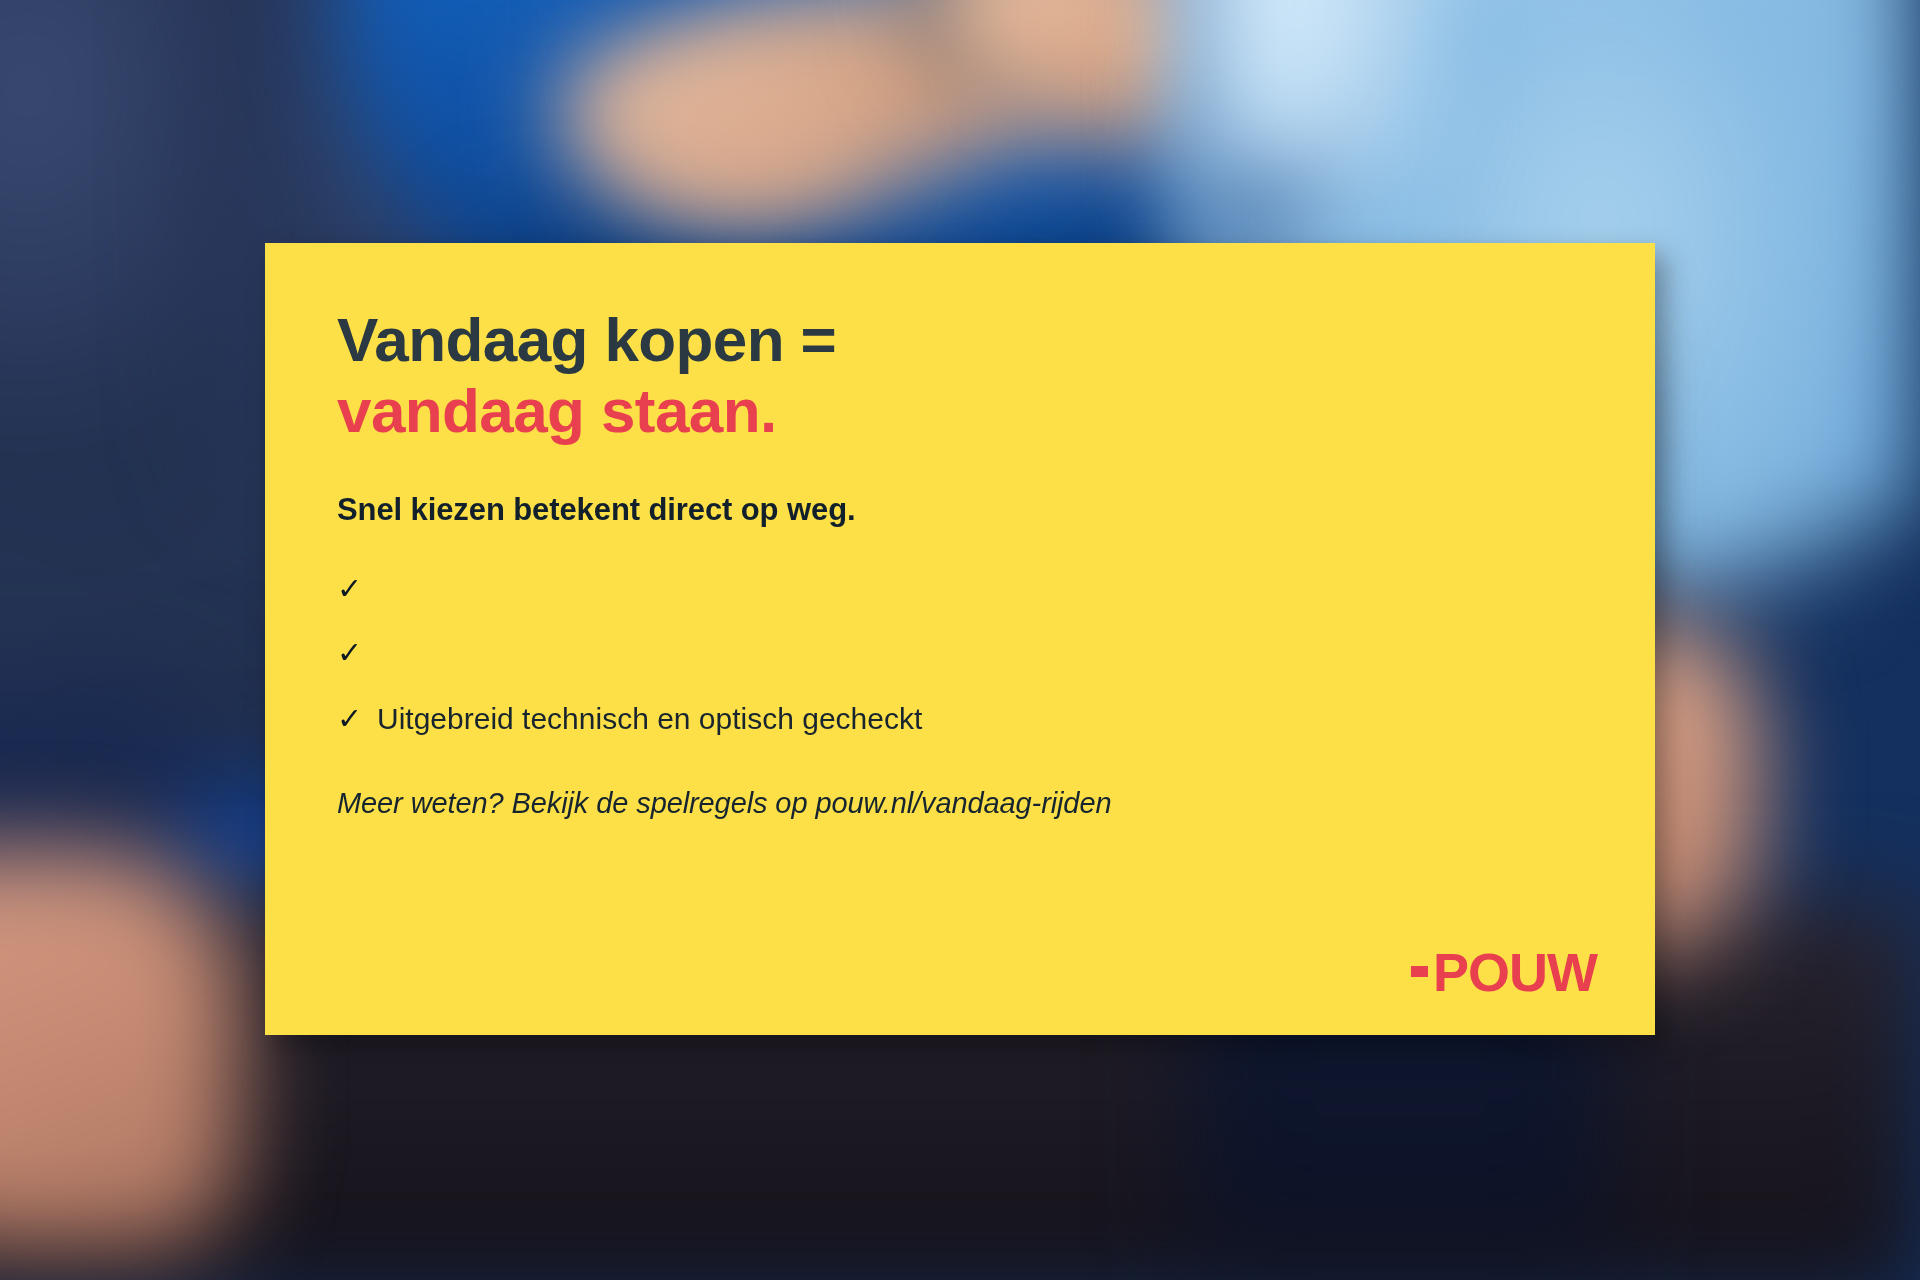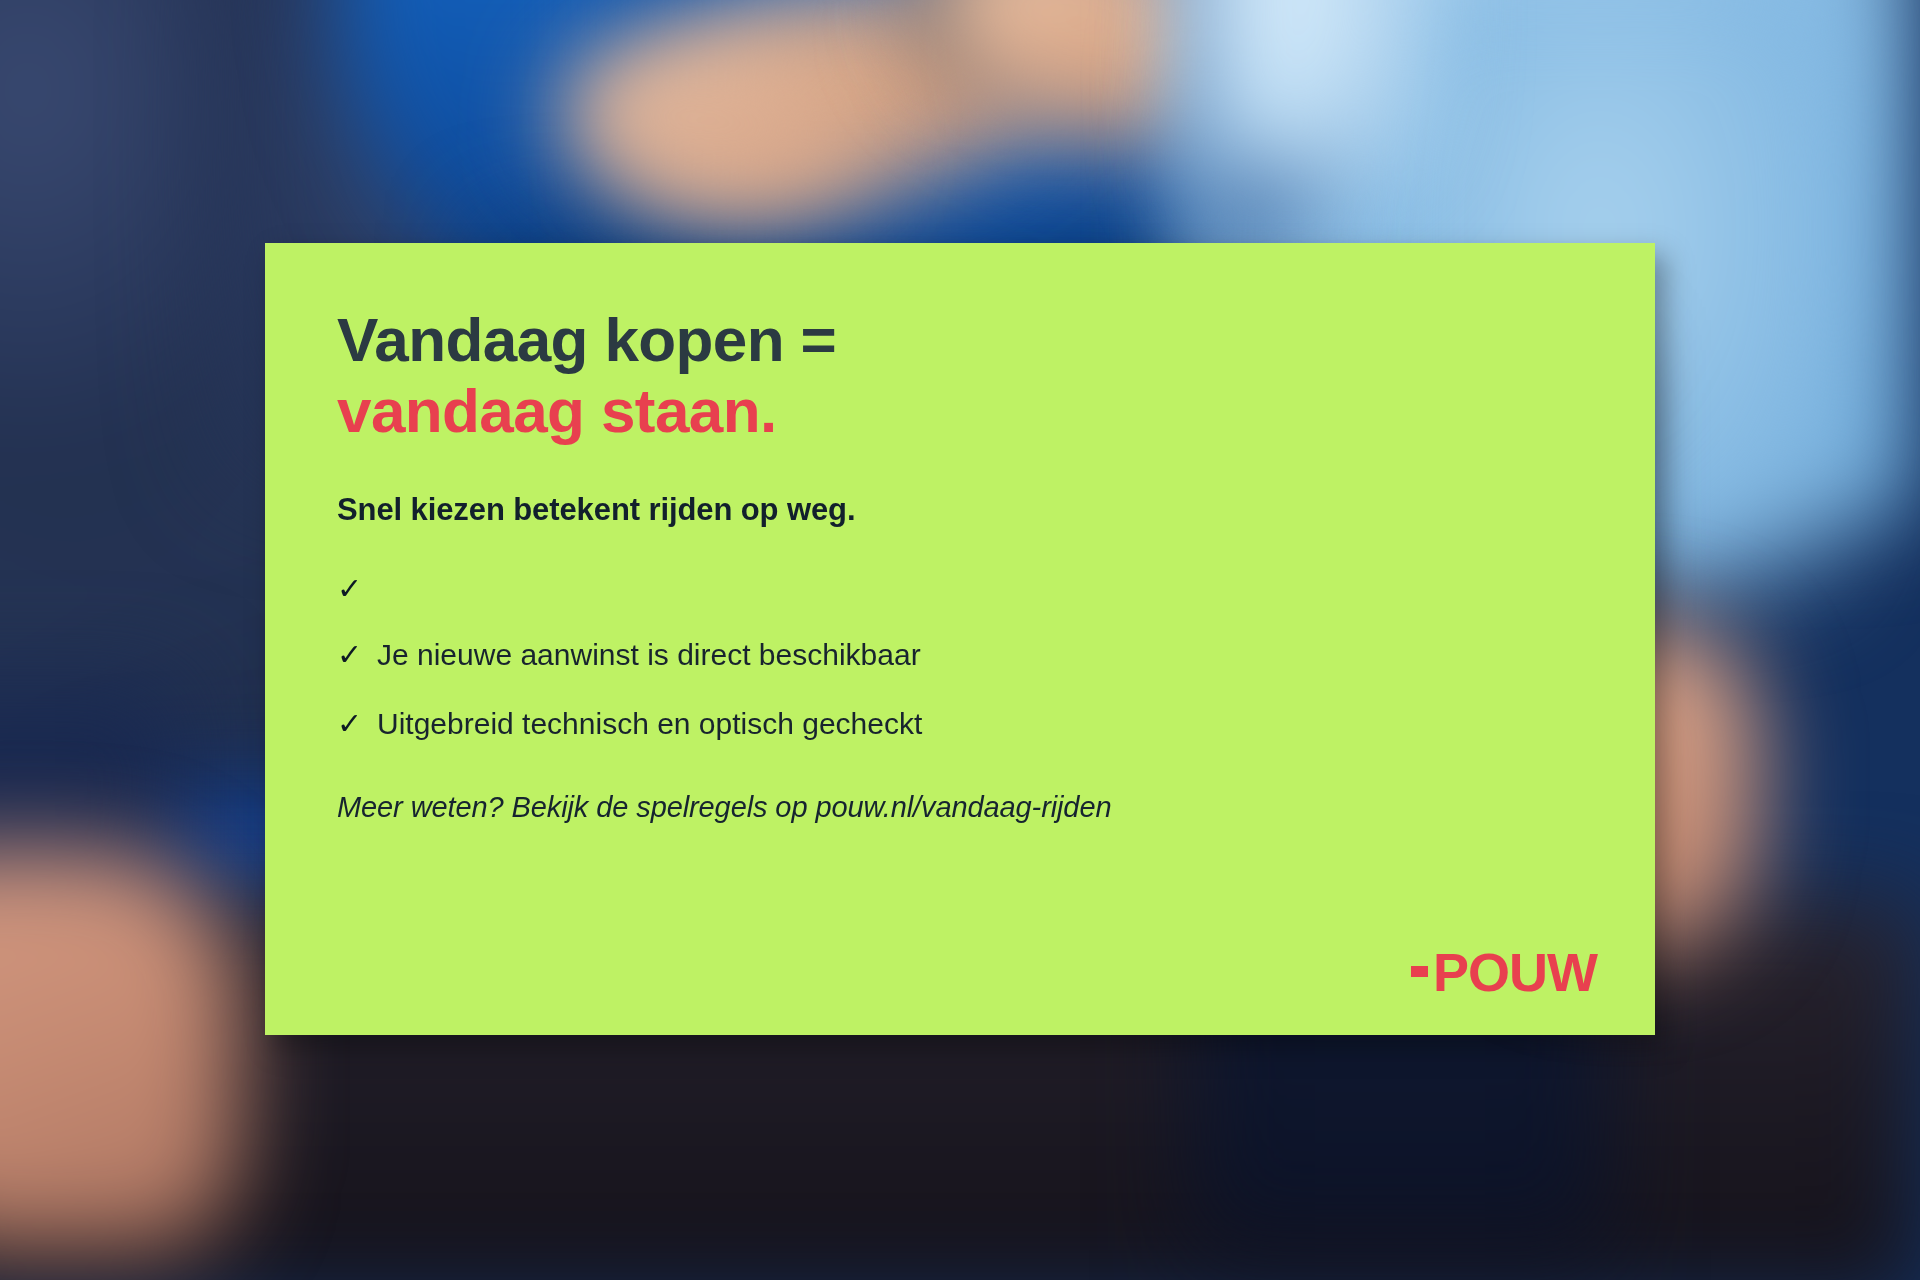--- a/index.html
+++ b/index.html
@@ -183,21 +183,21 @@
     background: linear-gradient(180deg, #0f1730 0%, #0b1densely 1%, #080c1a 100%);
   }
 
   
   #card {
     position: absolute;
     left: 265px;
     top: 243px;
     width: 1390px;
     height: 792px;
-    background: #bef264;
+    background: #fde047;
     box-shadow: 10px 12px 26px rgba(0,0,0,0.34);
     box-sizing: border-box;
     padding: 62px 72px 56px 72px;
   }
 
   .headline {
     font-size: 62px;
     font-weight: 700;
     line-height: 1.14;
     letter-spacing: -0.6px;
@@ -309,29 +309,28 @@
     <div class="blob bg-hand-d"></div>
   </div>
 
   <div id="card">
 
     <h1 class="headline">
       <span class="line1">Vandaag kopen =</span>
       <span class="line2">vandaag staan.</span>
     </h1>
 
-    <p class="subhead">Snel kiezen betekent rijden op weg.</p>
+    <p class="subhead">Snel kiezen betekent direct op weg.</p>
 
     <ul class="benefits">
       <li>
         <span class="check-icon">✓</span>
       </li>
       <li>
         <span class="check-icon">✓</span>
-        <span>Je nieuwe aanwinst is direct beschikbaar</span>
       </li>
       <li>
         <span class="check-icon">✓</span>
         <span>Uitgebreid technisch en optisch gecheckt</span>
       </li>
     </ul>
 
     <p class="footnote">Meer weten? Bekijk de spelregels op pouw.nl/vandaag-rijden</p>
 
     <div id="logo">

